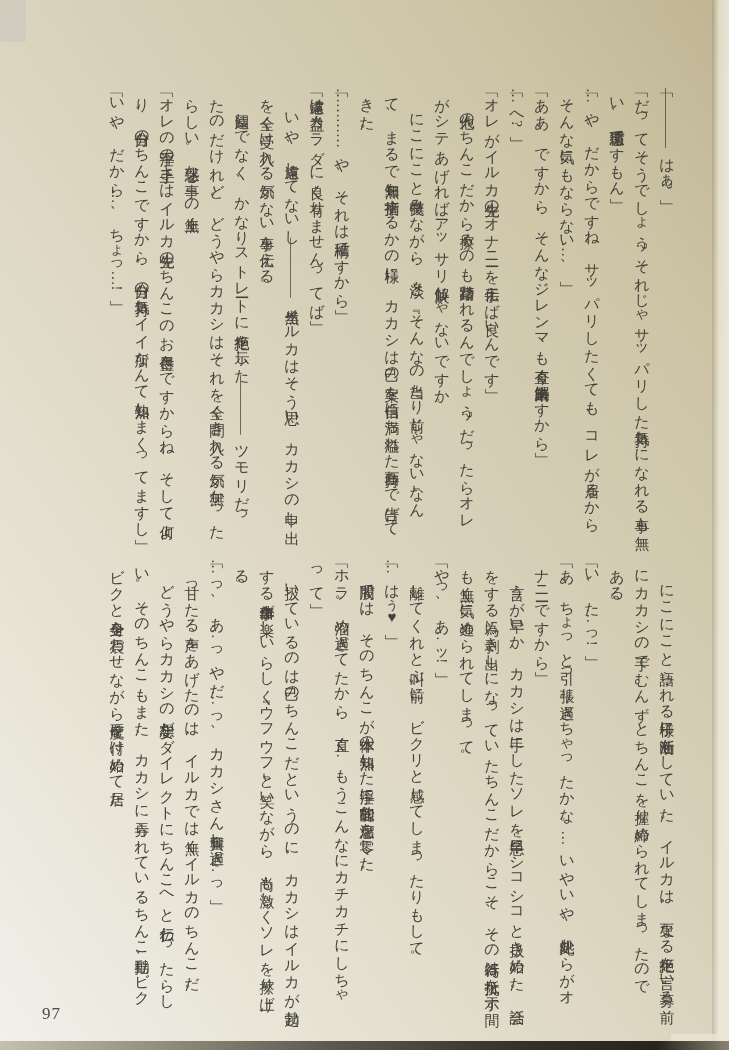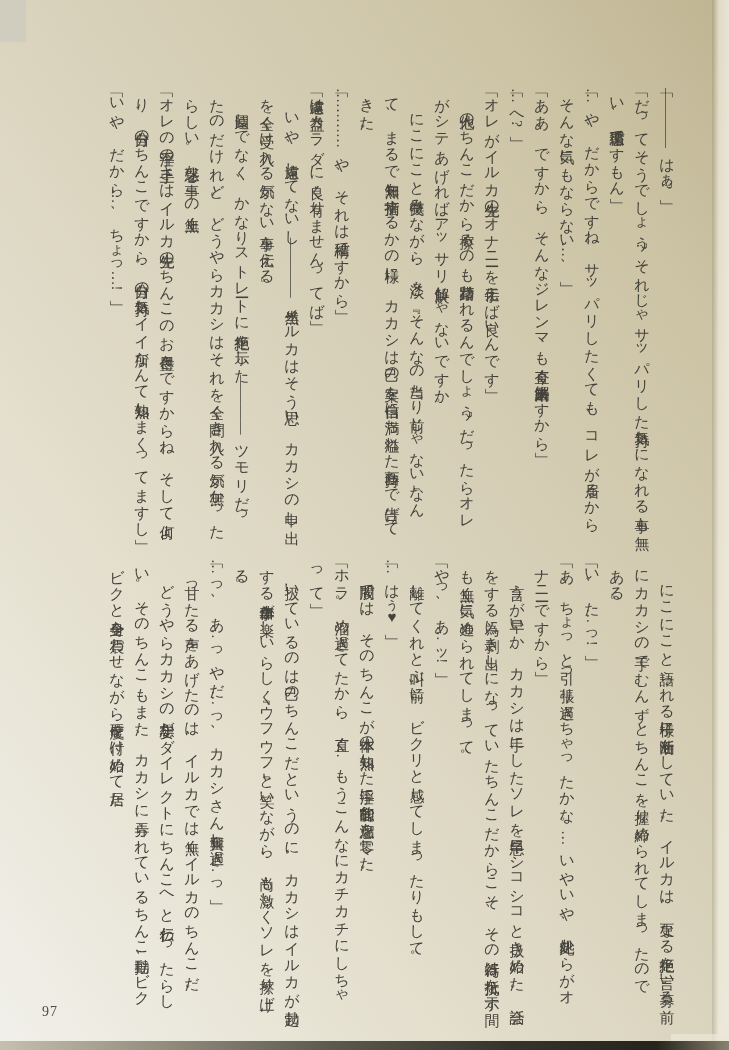--- a/index.html
+++ b/index.html
@@ -43,21 +43,21 @@
   .para {
     margin: 0;
     padding: 0;
   }
   .para.narration { text-indent: 1em; }
   .para.dialogue { text-indent: 0; }
   .page-number {
     position: absolute;
     left: 42px;
     top: 1004px;
-    font-size: 14px;
+    font-size: 17px;
     letter-spacing: 1px;
     color: #4c4a44;
   }
   
   .scan-edge-right {
     position: absolute;
     top: 0;
     right: 0;
     width: 17px;
     height: 100%;

